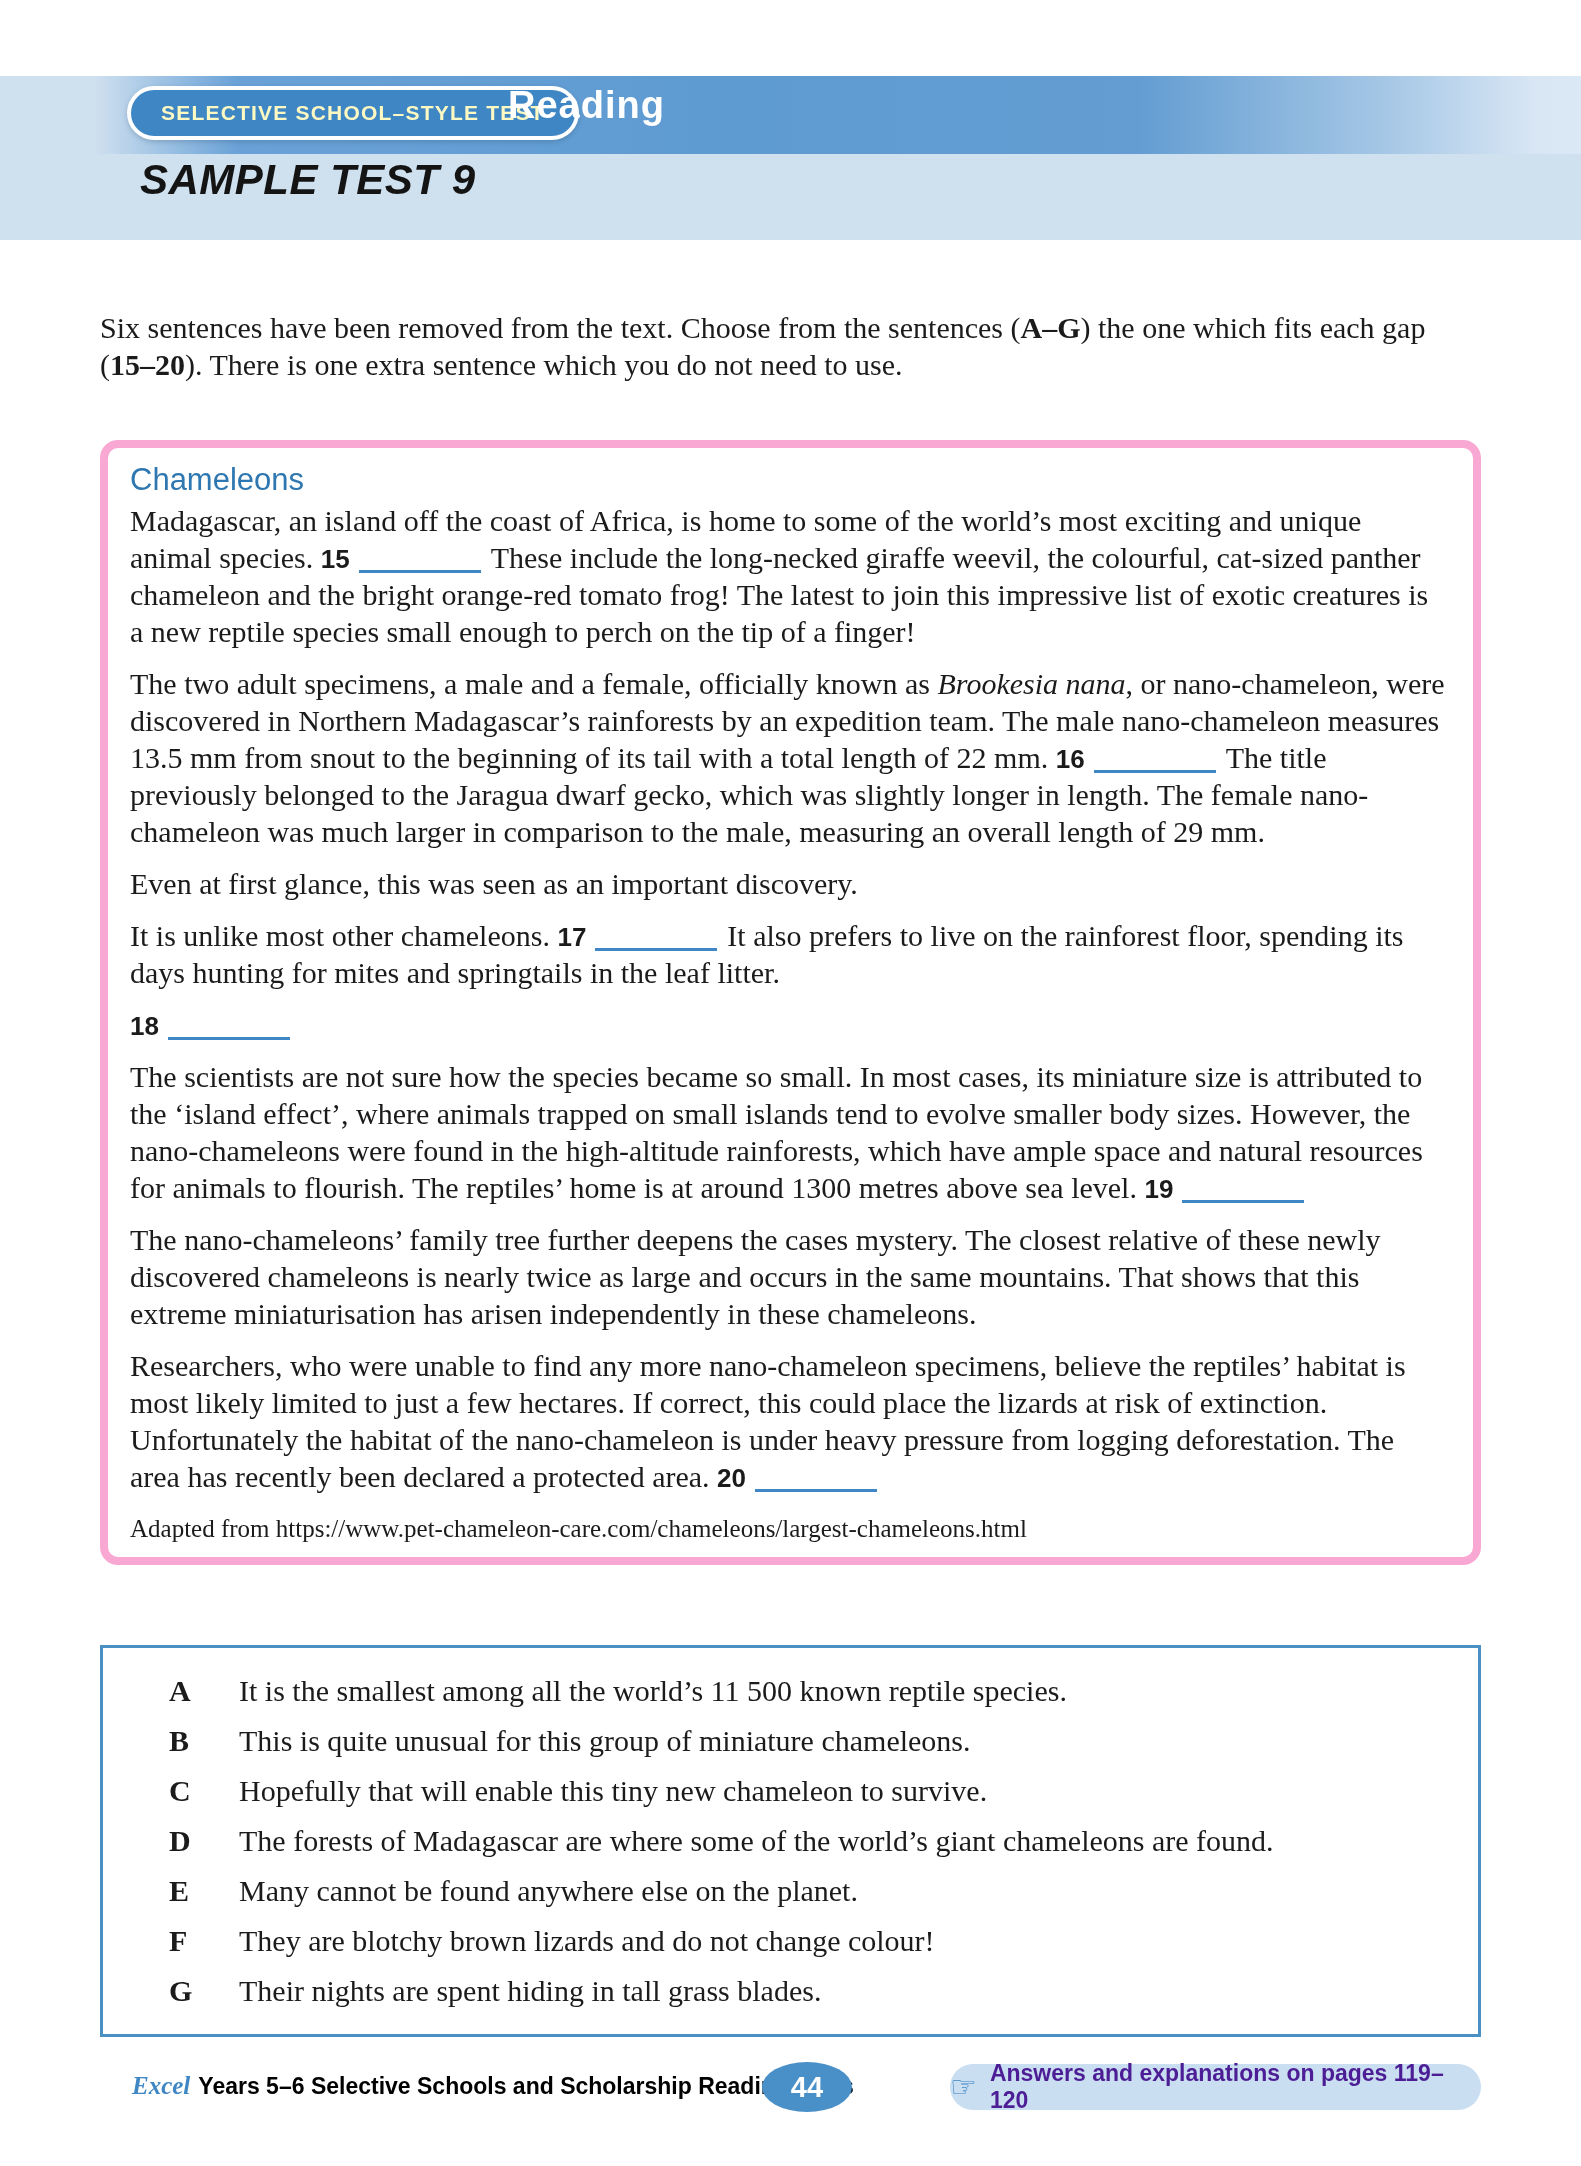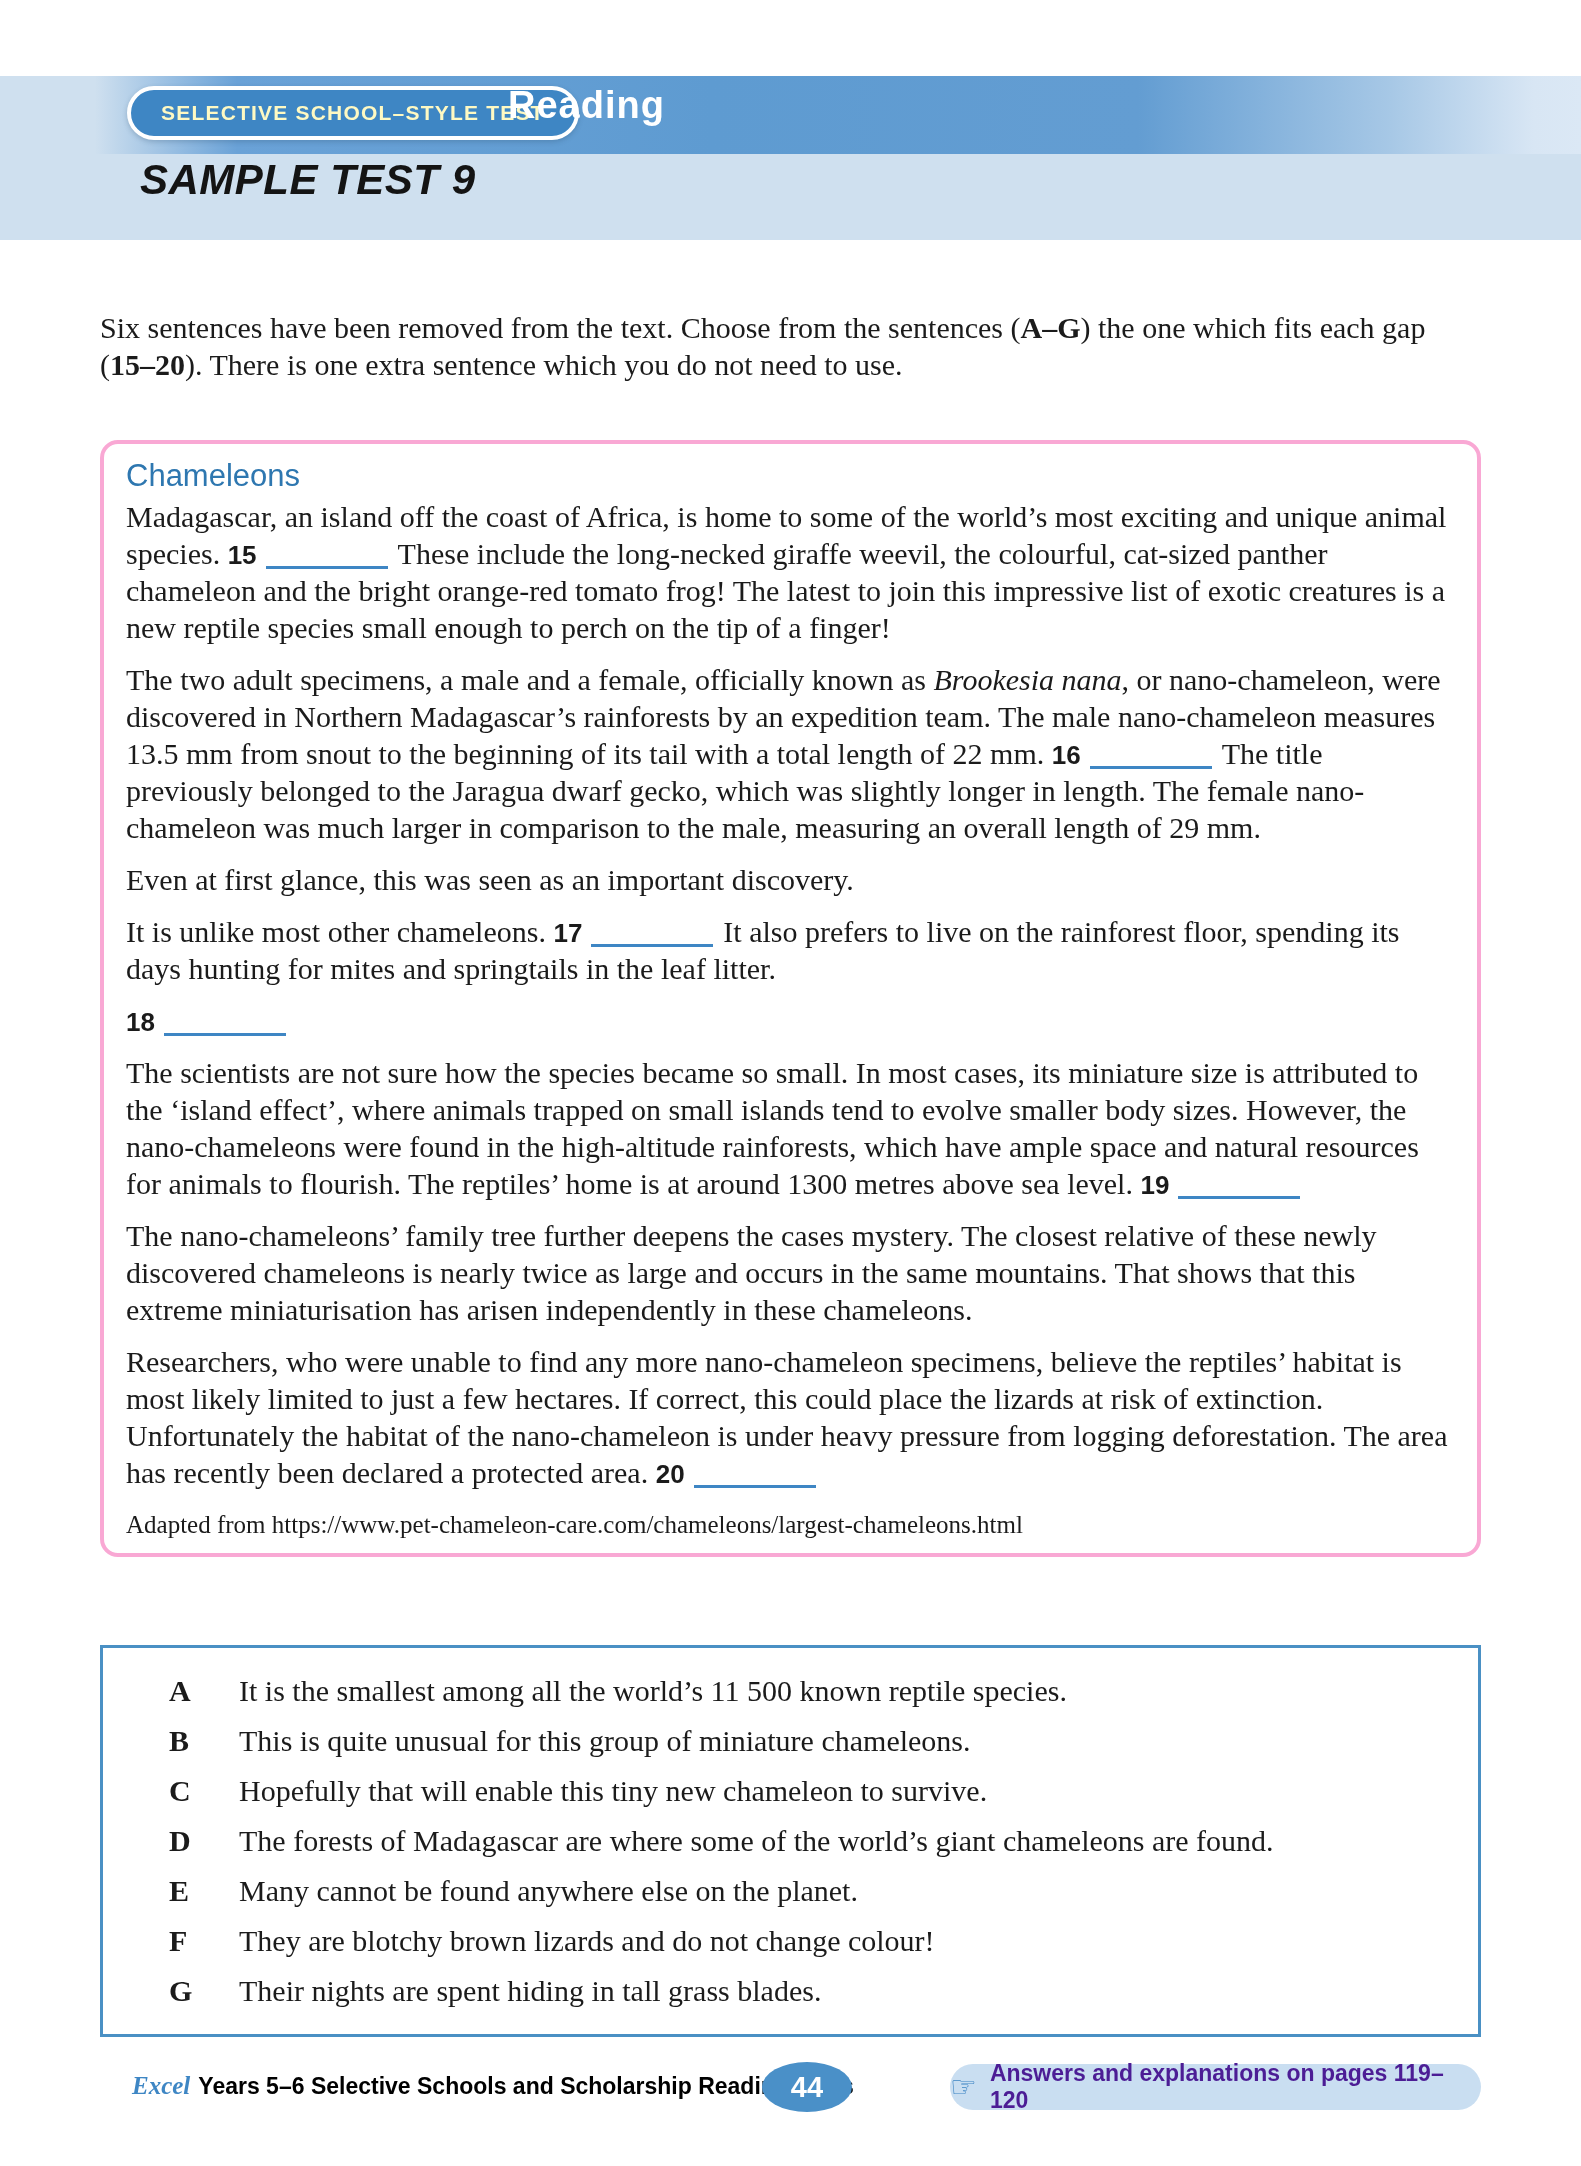--- a/index.html
+++ b/index.html
@@ -20,21 +20,21 @@
   .test-title{position:absolute;left:140px;top:80px;color:#141414;
     font:italic bold 42px "Liberation Sans",sans-serif;letter-spacing:.5px;}
 
   
   .instructions{position:absolute;left:100px;top:292px;width:1345px;}
   .intro{font:italic 30px/1.2 "Liberation Serif",serif;margin:0;}
   .task{font:30px/37px "Liberation Serif",serif;margin:17px 0 0 0;}
 
   
   .passage-box{position:absolute;left:100px;top:440px;width:1381px;box-sizing:border-box;
-    border:4px solid #f9a8d4;border-radius:18px;padding:14px 24px 12px 22px;background:#fff;}
+    border:8px solid #f9a8d4;border-radius:18px;padding:14px 24px 12px 22px;background:#fff;}
   .passage-title{color:#2e77b0;font:31px "Liberation Sans",sans-serif;font-weight:400;margin:0 0 4px 0;}
   .body-para{font:30px/37px "Liberation Serif",serif;margin:0 0 15px 0;}
   .qnum{font:bold 26px "Liberation Sans",sans-serif;}
   .blank{display:inline-block;width:122px;height:18px;border-bottom:3px solid #3e86c4;
     margin:0 10px 0 9px;position:relative;top:5px;}
   .source-note{font:25px "Liberation Serif",serif;margin:20px 0 2px 0;}
 
   
   .options-box{position:absolute;left:100px;top:1645px;width:1381px;box-sizing:border-box;
     border:3px solid #4a90c4;background:#fff;padding:26px 20px 10px 66px;}

